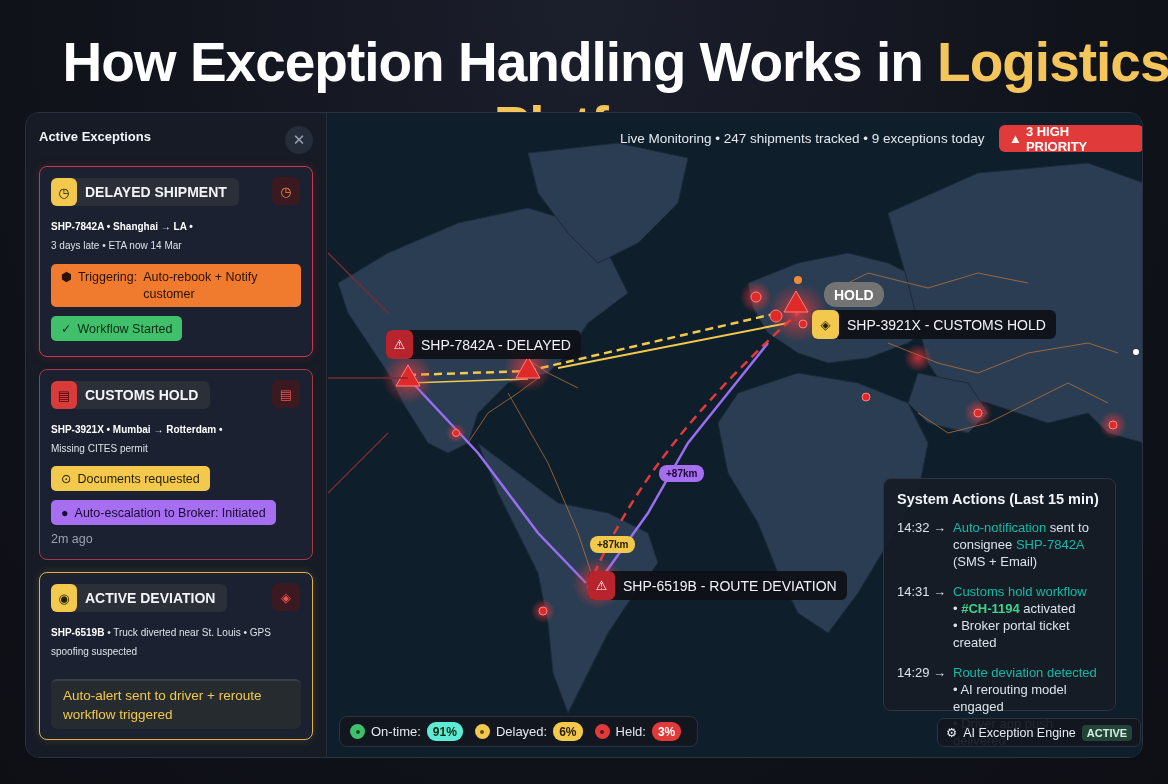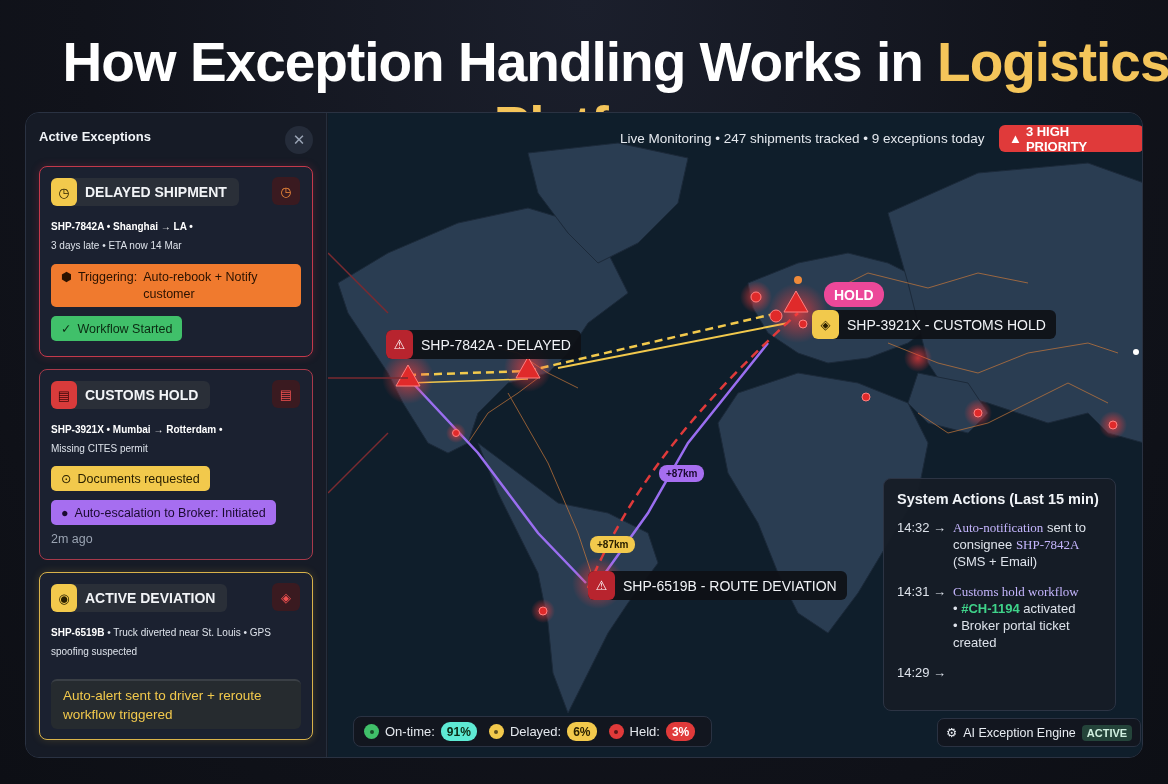--- a/index.html
+++ b/index.html
@@ -91,45 +91,45 @@
   .callout {
     position: absolute; height: 29px; border-radius: 6px; background: rgba(14,16,22,0.92);
     display: flex; align-items: center; gap: 8px; padding-right: 10px; font-size: 14px; color: #f1f3f7;
   }
   .callout .ci { width: 27px; height: 29px; border-radius: 6px; display: flex; align-items: center; justify-content: center; font-size: 13px; }
   .callout .ci.red { background: #b8242e; color: #fff; }
   .callout .ci.yellow { background: #f2c94c; color: #2a2000; }
 
   .hold-badge {
     position: absolute; left: 496px; top: 169px; height: 25px; padding: 0 10px; border-radius: 12px;
-    background: #ec4899; color: #fff; font-size: 14px; font-weight: 600; display: flex; align-items: center;
+    background: #737373; color: #fff; font-size: 14px; font-weight: 600; display: flex; align-items: center;
   }
   .km-tag {
     position: absolute; height: 17px; padding: 0 7px; border-radius: 8px; font-size: 10px; font-weight: 700;
     display: flex; align-items: center;
   }
   .km-purple { left: 331px; top: 352px; background: #a66ef0; color: #1a0a30; }
   .km-yellow { left: 262px; top: 423px; background: #f2c94c; color: #2a2000; }
 
   .actions-panel {
     position: absolute; left: 555px; top: 365px; width: 233px; height: 233px; border-radius: 8px;
     background: rgba(22,28,38,0.95); border: 1px solid #2c3444; padding: 12px 13px;
   }
   .actions-title { font-size: 14.5px; font-weight: 700; color: #f0f3f7; margin-bottom: 12px; }
   .action { display: flex; font-size: 13px; line-height: 17px; color: #dde2ea; margin-bottom: 13px; }
   .action .t { width: 36px; flex-shrink: 0; }
   .action .ar { width: 20px; flex-shrink: 0; }
   .action .body { flex: 1; }
-  .y { color: #c4b5fd; font-family: Liberation Serif, serif; }
+  .y { color: #14b8a6; }
   .g { color: #3fd38a; font-weight: 700; }
   .bullet { display: block; }
   .bullet::before { content: "• "; }
 
   .legend {
-    position: absolute; left: 25px; top: 603px; height: 31px; border-radius: 8px; padding: 0 10px;
+    position: absolute; left: 11px; top: 603px; height: 31px; border-radius: 8px; padding: 0 10px;
     background: rgba(18,22,30,0.92); border: 1px solid #2a3242; display: flex; align-items: center; gap: 6px; font-size: 13px; color: #e4e8ee;
   }
   .ldot { width: 15px; height: 15px; border-radius: 50%; display: inline-flex; align-items: center; justify-content: center; }
   .ldot::after { content: ""; width: 4px; height: 4px; border-radius: 50%; background: rgba(0,0,0,0.6); }
   .lval { padding: 0 6px; height: 19px; border-radius: 9px; font-size: 12px; font-weight: 700; display: inline-flex; align-items: center; margin-right: 6px; }
 
   .engine {
     position: absolute; left: 609px; top: 605px; height: 29px; border-radius: 7px; padding: 0 8px;
     background: rgba(18,22,30,0.92); border: 1px solid #2a3242; display: flex; align-items: center; gap: 6px; font-size: 12.5px; color: #e8ecf2;
   }
@@ -326,20 +326,25 @@
         <span class="body">
           <span class="y">Customs hold workflow</span>
           <span class="bullet"><span class="g">#CH-1194</span><span> activated</span></span>
           <span class="bullet">Broker portal ticket created</span>
         </span>
       </div>
 
       <div class="action">
         <span class="t">14:29</span>
         <span class="ar">→</span>
+        <span class="body">
+          <span class="y">Route deviation detected</span>
+          <span class="bullet">AI rerouting model engaged</span>
+          <span class="bullet">Driver app push delivered</span>
+        </span>
       </div>
     </div>
 
     <div class="legend">
       <span class="ldot" style="background:#40c06a;"></span>
       <span>On-time:</span>
       <span class="lval" style="background:#5eead4;color:#0a2a12;">91%</span>
       <span class="ldot" style="background:#f2c94c;"></span>
       <span>Delayed:</span>
       <span class="lval" style="background:#f2c94c;color:#2a2000;">6%</span>

